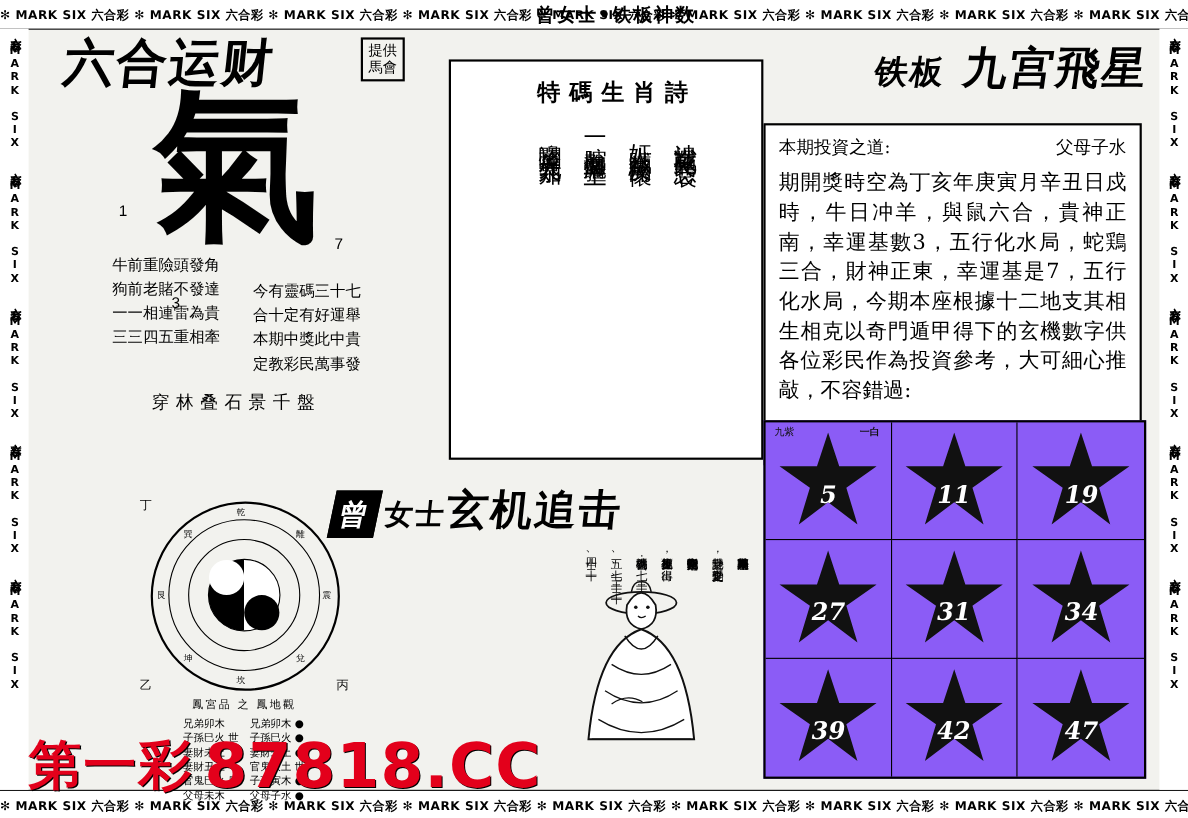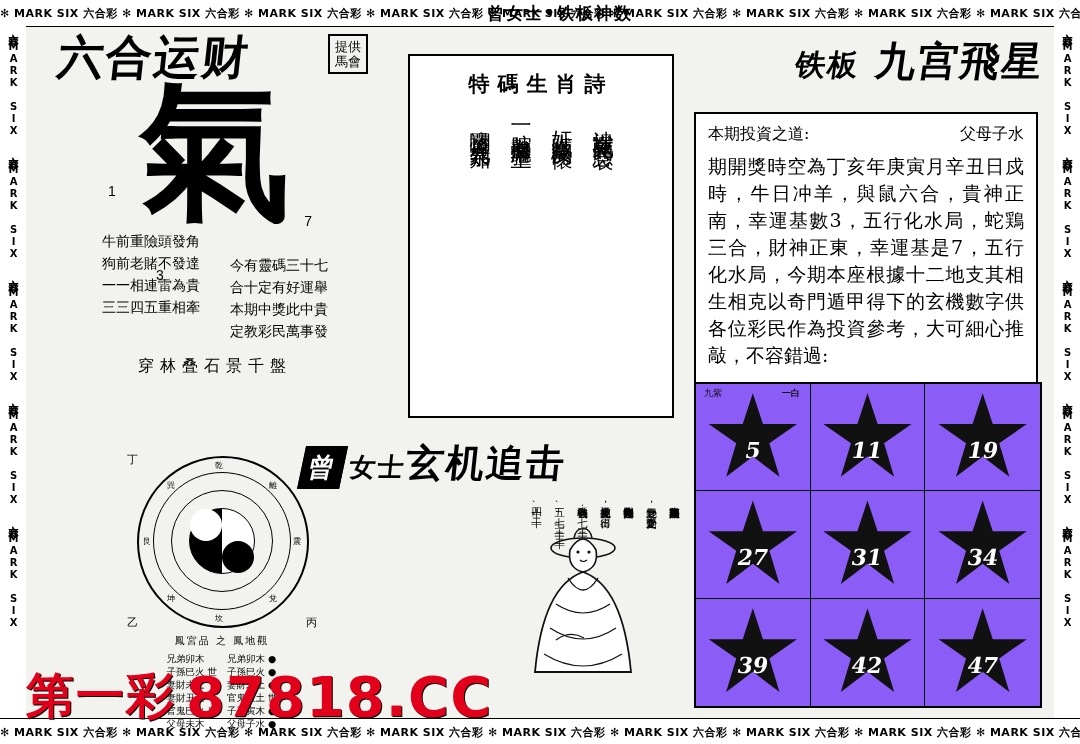--- a/index.html
+++ b/index.html
@@ -28,21 +28,21 @@
      font-size:13px;line-height:15px;text-align:center;padding:3px 1px;}
   .big-glyph{font-family:"DejaVu Serif","Liberation Serif",serif;font-size:150px;font-weight:bold;
      text-align:center;line-height:150px;margin-top:-6px;position:relative;}
   .num-mark{position:absolute;font-size:14px;font-weight:normal;font-family:"Liberation Sans",sans-serif;}
   .luck-verse{margin-top:6px;display:flex;gap:30px;justify-content:center;font-size:14px;line-height:22px;
      font-family:"DejaVu Serif","Liberation Serif",serif;}
   .luck-sub{text-align:center;font-size:16px;letter-spacing:6px;margin-top:14px;
      font-family:"DejaVu Serif","Liberation Serif",serif;}
 
   
-  .panel-poem{position:absolute;left:382px;top:28px;width:262px;height:360px;border:2px solid #000;background:#fff;}
+  .panel-poem{position:absolute;left:382px;top:28px;width:262px;height:360px;border:2px solid #000;background:#fff;padding-left:20px;}
   .poem-head{text-align:center;font-size:21px;font-weight:bold;letter-spacing:8px;margin-top:14px;
      font-family:"DejaVu Serif","Liberation Serif",serif;}
   .poem-cols{display:flex;flex-direction:row-reverse;justify-content:center;gap:14px;margin-top:16px;}
   .poem-col{writing-mode:vertical-rl;text-orientation:upright;font-size:21px;line-height:27px;
      letter-spacing:3px;font-family:"DejaVu Serif","Liberation Serif",serif;height:250px;}
 
   
   .panel-right{position:absolute;left:660px;top:8px;width:358px;height:676px;}
   .right-title{font-family:"DejaVu Serif","Liberation Serif",serif;font-size:40px;font-weight:bold;
      letter-spacing:2px;text-align:right;transform:skewX(-8deg);}

